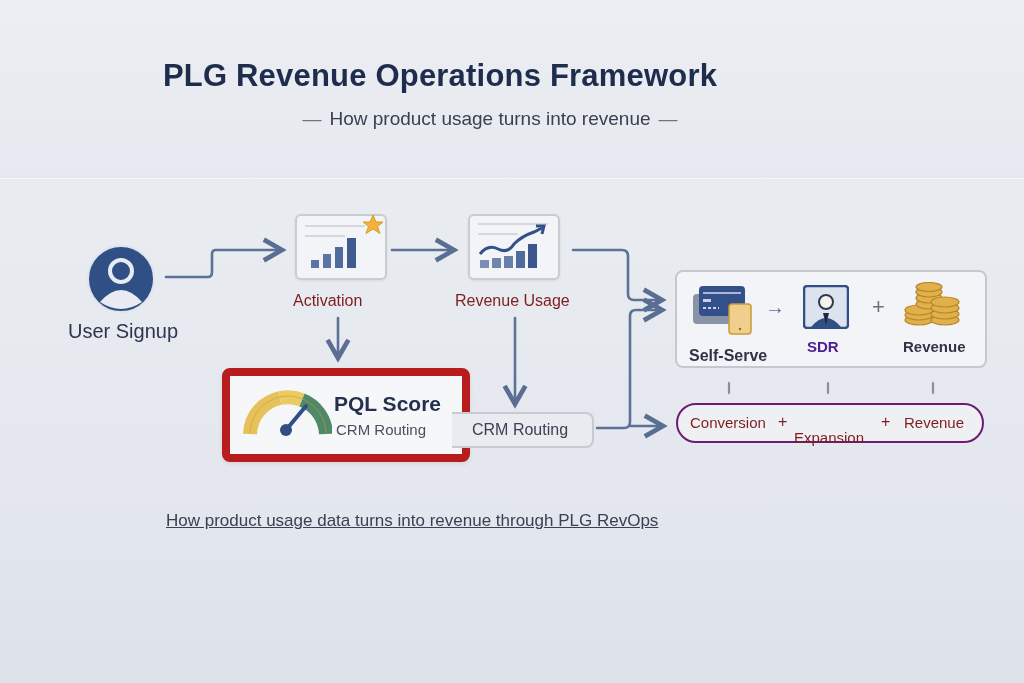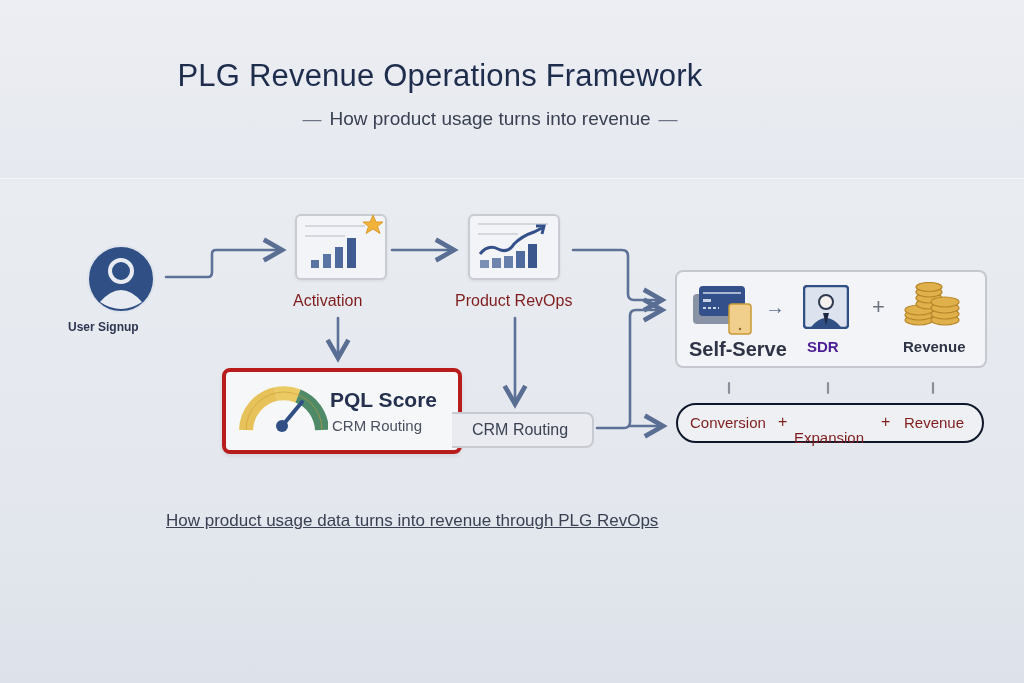--- a/index.html
+++ b/index.html
@@ -1,29 +1,29 @@
 <!DOCTYPE html>
 <html><head>
 <meta charset="utf-8">
 <style>
   html,body{margin:0;padding:0;}
   body{width:1024px;height:683px;position:relative;overflow:hidden;
     font-family:"Liberation Sans","DejaVu Sans",sans-serif;
     background:linear-gradient(180deg,#eceef3 0%,#e6e9ef 26%,#e9ecf1 27%,#e4e8ee 70%,#dde2ea 100%);}
   .band{position:absolute;left:0;top:178px;width:1024px;height:1px;background:rgba(255,255,255,0.6);}
-  .title{position:absolute;left:0;width:880px;top:58px;text-align:center;font-size:31px;font-weight:normal;color:#1f2d4d;letter-spacing:0.2px;}
+  .title{position:absolute;left:0;width:880px;top:58px;text-align:center;font-size:31px;font-weight:bold;color:#1f2d4d;letter-spacing:0.2px;}
   .subtitle{position:absolute;left:0;width:980px;top:108px;text-align:center;font-size:19px;color:#3a4152;}
   .subtitle .dash{color:#6d7485;margin:0 8px;}
   .lbl{position:absolute;color:#7f1d1d;font-size:16px;}
   .node-box{position:absolute;background:#f3f4f7;border:2px solid #c9ccd3;border-radius:6px;box-shadow:0 1px 3px rgba(0,0,0,0.08);}
   svg.wires{position:absolute;left:0;top:0;}
-  .pql{position:absolute;left:222px;top:368px;width:232px;height:78px;background:#f6f7f9;border:4px solid #b91c1c;border-radius:8px;box-shadow:0 2px 4px rgba(0,0,0,0.08);}
+  .pql{position:absolute;left:222px;top:368px;width:232px;height:78px;background:#f6f7f9;border:8px solid #b91c1c;border-radius:8px;box-shadow:0 2px 4px rgba(0,0,0,0.08);}
   .crm2{position:absolute;left:452px;top:412px;width:140px;height:32px;background:#e9ebf0;border:2px solid #c7cad1;border-left:none;border-radius:0 8px 8px 0;}
   .outbox{position:absolute;left:675px;top:270px;width:308px;height:94px;background:#f3f4f7;border:2px solid #c5c8cf;border-radius:8px;}
-  .pill{position:absolute;left:676px;top:403px;width:304px;height:36px;background:#eef0f4;border:2px solid #0f172a;border-radius:20px;}
+  .pill{position:absolute;left:676px;top:403px;width:304px;height:36px;background:#eef0f4;border:2px solid #701a75;border-radius:20px;}
   .caption{position:absolute;left:166px;top:511px;font-size:17px;color:#3a4152;text-decoration:underline;}
 </style>
 </head>
 <body>
 
 <div class="band"></div>
 
 <div class="title">PLG Revenue Operations Framework</div>
 <div class="subtitle">
   <span class="dash">—</span><span>How product usage turns into revenue</span><span class="dash">—</span>
@@ -57,21 +57,21 @@
     <line x1="933" y1="383" x2="933" y2="393"></line>
   </g>
 </svg>
 
 <div>
   <svg style="position:absolute;left:86px;top:244px" width="70" height="70">
     <circle cx="35" cy="35" r="33" fill="#2f4f85" stroke="#dfe4ec" stroke-width="2"></circle>
     <circle cx="35" cy="27" r="11" fill="none" stroke="#e8ecf2" stroke-width="4"></circle>
     <path d="M14,58 Q35,34 56,58 Q35,72 14,58 Z" fill="#e8ecf2"></path>
   </svg>
-  <div class="lbl" style="left:68px;top:320px;font-weight:bold;font-size:12px;color:#2c3650">User Signup</div>
+  <div class="lbl" style="left:68px;top:320px;font-weight:normal;font-size:20px;color:#2c3650">User Signup</div>
 </div>
 
 <div>
   <div class="node-box" style="left:295px;top:214px;width:88px;height:62px"></div>
   <svg style="position:absolute;left:295px;top:214px" width="95" height="66">
     <line x1="10" y1="12" x2="70" y2="12" stroke="#d4d7de" stroke-width="2"></line>
     <line x1="10" y1="22" x2="50" y2="22" stroke="#d4d7de" stroke-width="2"></line>
     <rect x="16" y="46" width="8" height="8" fill="#5a74a3"></rect>
     <rect x="28" y="40" width="8" height="14" fill="#5a74a3"></rect>
     <rect x="40" y="33" width="8" height="21" fill="#4f6a9c"></rect>
@@ -87,21 +87,21 @@
     <line x1="10" y1="10" x2="80" y2="10" stroke="#d4d7de" stroke-width="2"></line>
     <line x1="10" y1="20" x2="50" y2="20" stroke="#d4d7de" stroke-width="2"></line>
     <rect x="12" y="46" width="9" height="8" fill="#7b8fb5"></rect>
     <rect x="24" y="44" width="9" height="10" fill="#6f85af"></rect>
     <rect x="36" y="42" width="9" height="12" fill="#6780ab"></rect>
     <rect x="48" y="37" width="9" height="17" fill="#4f6a9c"></rect>
     <rect x="60" y="30" width="9" height="24" fill="#3a568c"></rect>
     <path d="M12,40 Q20,30 30,35 Q40,40 46,30 Q54,22 66,18 L74,14" fill="none" stroke="#34508a" stroke-width="3"></path>
     <path d="M68,12 L76,12 L74,20" fill="none" stroke="#34508a" stroke-width="3"></path>
   </svg>
-  <div class="lbl" style="left:455px;top:292px;font-size:16px">Product RevOps</div>
+  <div class="lbl" style="left:455px;top:292px;font-size:16px">Revenue Usage</div>
 </div>
 
 <div class="pql">
   <svg style="position:absolute;left:12px;top:12px" width="90" height="52">
     <path d="M8,46 A38,38 0 0 1 38,10" fill="none" stroke="#e7c25a" stroke-width="14"></path>
     <path d="M38,10 A38,38 0 0 1 60,12" fill="none" stroke="#ebca63" stroke-width="14"></path>
     <path d="M60,12 A38,38 0 0 1 84,46" fill="none" stroke="#4f8a68" stroke-width="14"></path>
     <path d="M8,46 A38,38 0 0 1 84,46" fill="none" stroke="#c99a35" stroke-width="1" opacity="0.6"></path>
     <line x1="44" y1="42" x2="64" y2="18" stroke="#2f4f85" stroke-width="4" stroke-linecap="round"></line>
     <circle cx="44" cy="42" r="6" fill="#2f4f85"></circle>
@@ -140,21 +140,21 @@
       <ellipse cx="28" cy="22" rx="13" ry="5"></ellipse>
         <ellipse cx="28" cy="16" rx="13" ry="5"></ellipse>
         <ellipse cx="28" cy="10" rx="13" ry="5"></ellipse>
         <ellipse cx="28" cy="5" rx="13" ry="4.5"></ellipse>
       <ellipse cx="44" cy="38" rx="14" ry="5"></ellipse>
         <ellipse cx="44" cy="32" rx="14" ry="5"></ellipse>
         <ellipse cx="44" cy="26" rx="14" ry="5"></ellipse>
         <ellipse cx="44" cy="20" rx="14" ry="5"></ellipse>
     </g>
   </svg>
-  <div class="lbl" style="left:12px;top:66px;font-size:20px;font-weight:bold;color:#2e3445">Self-Serve</div>
+  <div class="lbl" style="left:12px;top:75px;font-size:16px;font-weight:bold;color:#2e3445">Self-Serve</div>
   <div class="lbl" style="left:130px;top:66px;font-size:15px;font-weight:bold;color:#4c1d95">SDR</div>
   <div class="lbl" style="left:226px;top:66px;font-size:15px;font-weight:bold;color:#2e3445">Revenue</div>
 </div>
 
 <div class="pill">
   <div class="lbl" style="left:12px;top:9px;font-size:15px">Conversion</div>
   <div class="lbl" style="left:100px;top:8px;font-size:16px">+</div>
   <div class="lbl" style="left:116px;top:24px;font-size:15px">Expansion</div>
   <div class="lbl" style="left:203px;top:8px;font-size:16px">+</div>
   <div class="lbl" style="left:226px;top:9px;font-size:15px">Revenue</div>

